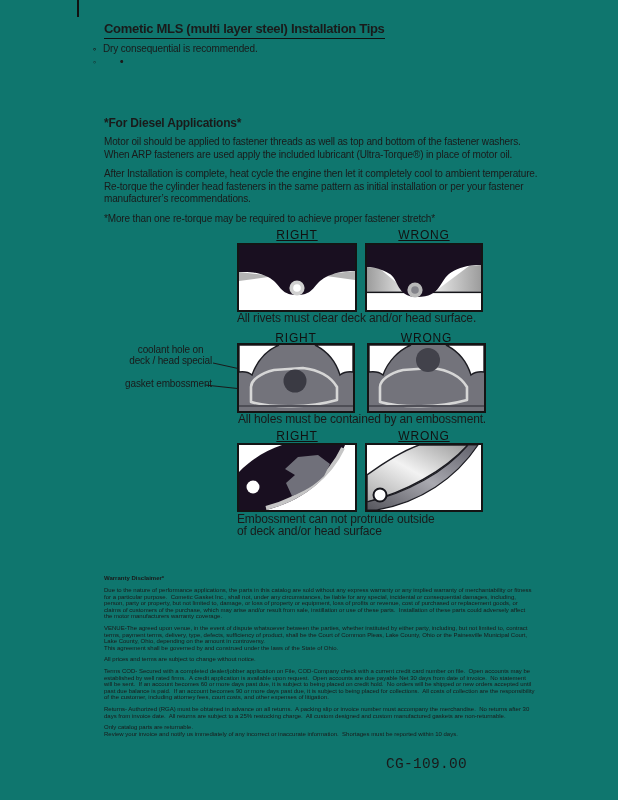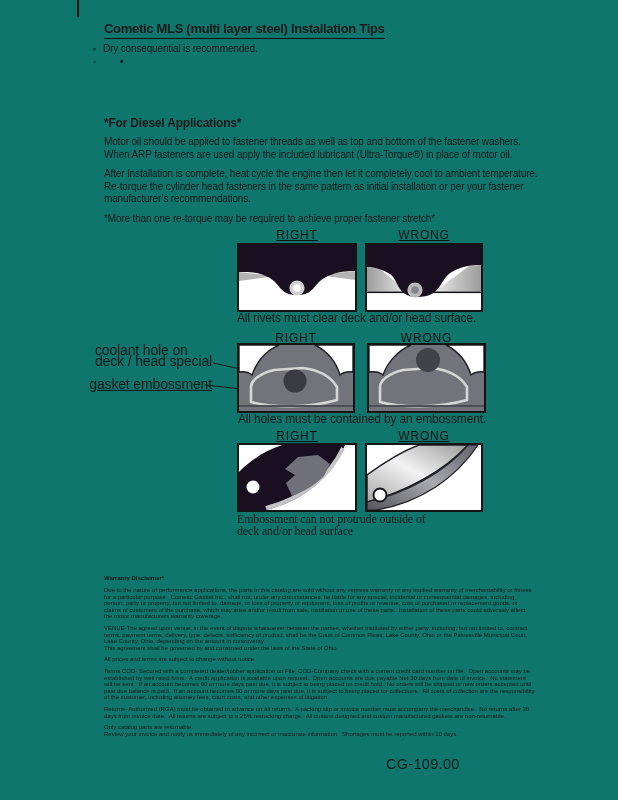--- a/index.html
+++ b/index.html
@@ -31,28 +31,28 @@
   .diesel h2 { font-size:12px; font-weight:bold; letter-spacing:-0.2px; margin-bottom:6px; }
   .diesel p { font-size:10px; line-height:12.5px; letter-spacing:-0.15px; margin-bottom:0; white-space:pre-wrap; }
   .diesel p.gap { margin-bottom:7px; }
   .diesel p.note { margin-top:4px; }
 
   .dg-label { position:absolute; font-size:12px; letter-spacing:0.8px; text-align:center; color:#111;text-decoration:underline; }
   .dbox { position:absolute; border:2px solid #141414; background:#fff; }
   .dbox svg { display:block; }
   .dg-caption { position:absolute; font-size:12px; line-height:11.5px; letter-spacing:-0.15px; white-space:pre-wrap; }
 
-  .anno { position:absolute; right:406px; text-align:left; font-size:14px; line-height:10.5px; letter-spacing:-0.15px; white-space:nowrap; }
+  .anno { position:absolute; right:406px; text-align:center; font-size:10px; line-height:10.5px; letter-spacing:-0.15px; white-space:nowrap; }
   .leaders { position:absolute; left:200px; top:355px; width:100px; height:42px; }
 
   .disclaimer { position:absolute; left:104px; top:575px; width:431px; }
   .disclaimer h3 { font-size:6px; font-weight:bold; margin-bottom:6px; }
   .disclaimer p { font-size:6px; line-height:6.6px; margin-bottom:5px; white-space:pre-wrap; }
 
-  .doc-code { position:absolute; left:386px; top:756px; font-size:14.5px; letter-spacing:0.3px; color:#1a1a1a; }
+  .doc-code { position:absolute; left:386px; top:756px; font-size:14.5px; letter-spacing:0.3px; color:#1a1a1a;font-family:Liberation Mono, monospace; }
 </style>
 </head>
 <body>
 
 <div class="page">
 
   <div class="crop-mark"></div>
 
   <h1 class="doc-title">Cometic MLS (multi layer steel) Installation Tips</h1>
 
@@ -107,21 +107,21 @@
   </div>
   <div class="dg-caption" style="left:237px; top:313px;">All rivets must clear deck and/or head surface.</div>
 
   <div class="dg-label" style="left:237px; top:331px; width:118px;">RIGHT</div>
   <div class="dg-label" style="left:367px; top:331px; width:119px;">WRONG</div>
 
   <div class="anno" style="top:345px;">
     <div>coolant hole on</div>
     <div>deck / head special</div>
   </div>
-  <div class="anno" style="top:379px;text-decoration:underline;">
+  <div class="anno" style="top:379px;">
     <div>gasket embossment</div>
   </div>
   <svg class="leaders" viewBox="0 0 100 42">
     <line x1="13" y1="8" x2="95" y2="26" stroke="#1a1a1a" stroke-width="1"></line>
     <line x1="5" y1="30" x2="70" y2="37" stroke="#1a1a1a" stroke-width="1"></line>
   </svg>
 
   <div class="dbox" style="left:237px; top:343px; width:118px; height:70px;">
     <svg width="114" height="66" viewBox="0 0 114 66">
       <rect width="114" height="66" fill="#73737b"></rect>
@@ -169,21 +169,21 @@
             <stop offset="0.5" stop-color="#a9a9b0"></stop>
             <stop offset="1" stop-color="#60606a"></stop>
           </linearGradient>
       </defs>
       <rect width="114" height="65" fill="#ffffff"></rect>
       <path d="M52,0 C33,7 15,19 0,30 V57 C39,47 77,26 101,0 Z" fill="url(#r3a)" stroke="#1c1c22" stroke-width="1.5"></path>
       <path d="M101,0 H111 C89,33 53,58 9,65 H0 V57 C40,48 78,27 101,0 Z" fill="url(#r3b)" stroke="#1c1c22" stroke-width="1.2"></path>
       <circle cx="13" cy="50" r="6.5" fill="#ffffff" stroke="#16161c" stroke-width="2"></circle>
     </svg>
   </div>
-  <div class="dg-caption" style="left:237px; top:514px; width:205px;font-family:Liberation Serif, serif;">Embossment can not protrude outside of deck and/or head surface</div>
+  <div class="dg-caption" style="left:237px; top:514px; width:205px;">Embossment can not protrude outside of deck and/or head surface</div>
 
   <div class="disclaimer">
     <h3>Warranty Disclaimer*</h3>
     <p>Due to the nature of performance applications, the parts in this catalog are sold without any express warranty or any implied warranty of merchantability or fitness for a particular purpose.  Cometic Gasket Inc., shall not, under any circumstances, be liable for any special, incidental or consequential damages, including, person, party or property, but not limited to, damage, or loss of property or equipment, loss of profits or revenue, cost of purchased or replacement goods, or claims of customers of the purchase, which may arise and/or result from sale, instillation or use of these parts.  Installation of these parts could adversely affect the motor manufacturers warranty coverage.</p>
     <p>VENUE-The agreed upon venue, in the event of dispute whatsoever between the parties, whether instituted by either party, including, but not limited to, contract terms, payment terms, delivery, type, defects, sufficiency of product, shall be the Court of Common Pleas, Lake County, Ohio or the Painesville Municipal Court, Lake County, Ohio, depending on the amount in controversy.
 This agreement shall be governed by and construed under the laws of the State of Ohio.</p>
     <p>All prices and terms are subject to change without notice.</p>
     <p>Terms COD- Secured with a completed dealer/jobber application on File, COD-Company check with a current credit card number on file.  Open accounts may be established by well rated firms.  A credit application is available upon request.  Open accounts are due payable Net 30 days from date of invoice.  No statement will be sent.  If an account becomes 60 or more days past due, it is subject to being placed on credit hold.  No orders will be shipped or new orders accepted until past due balance is paid.  If an account becomes 90 or more days past due, it is subject to being placed for collections.  All costs of collection are the responsibility of the customer, including attorney fees, court costs, and other expenses of litigation.</p>
     <p>Returns- Authorized (RGA) must be obtained in advance on all returns.  A packing slip or invoice number must accompany the merchandise.  No returns after 30 days from invoice date.  All returns are subject to a 25% restocking charge.  All custom designed and custom manufactured gaskets are non-returnable.</p>
     <p>Only catalog parts are returnable.

